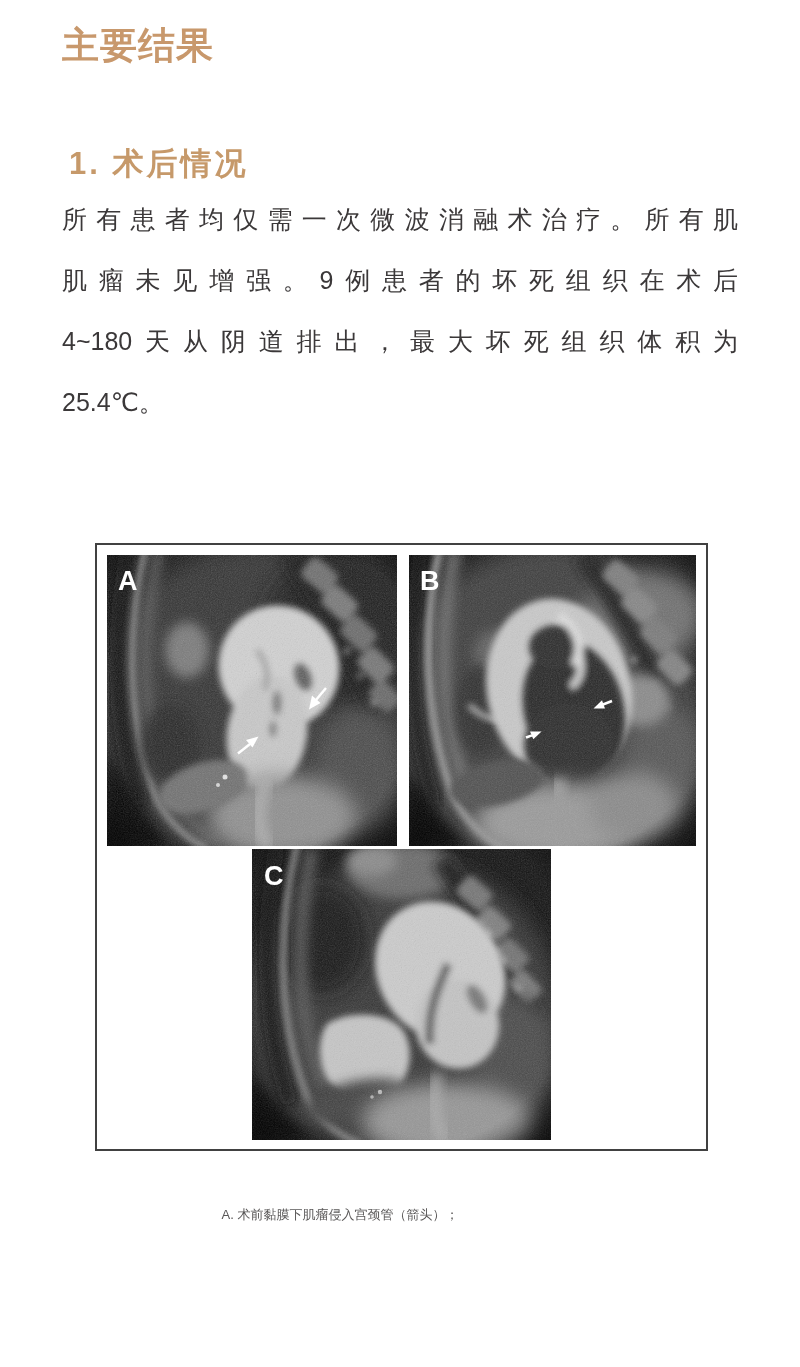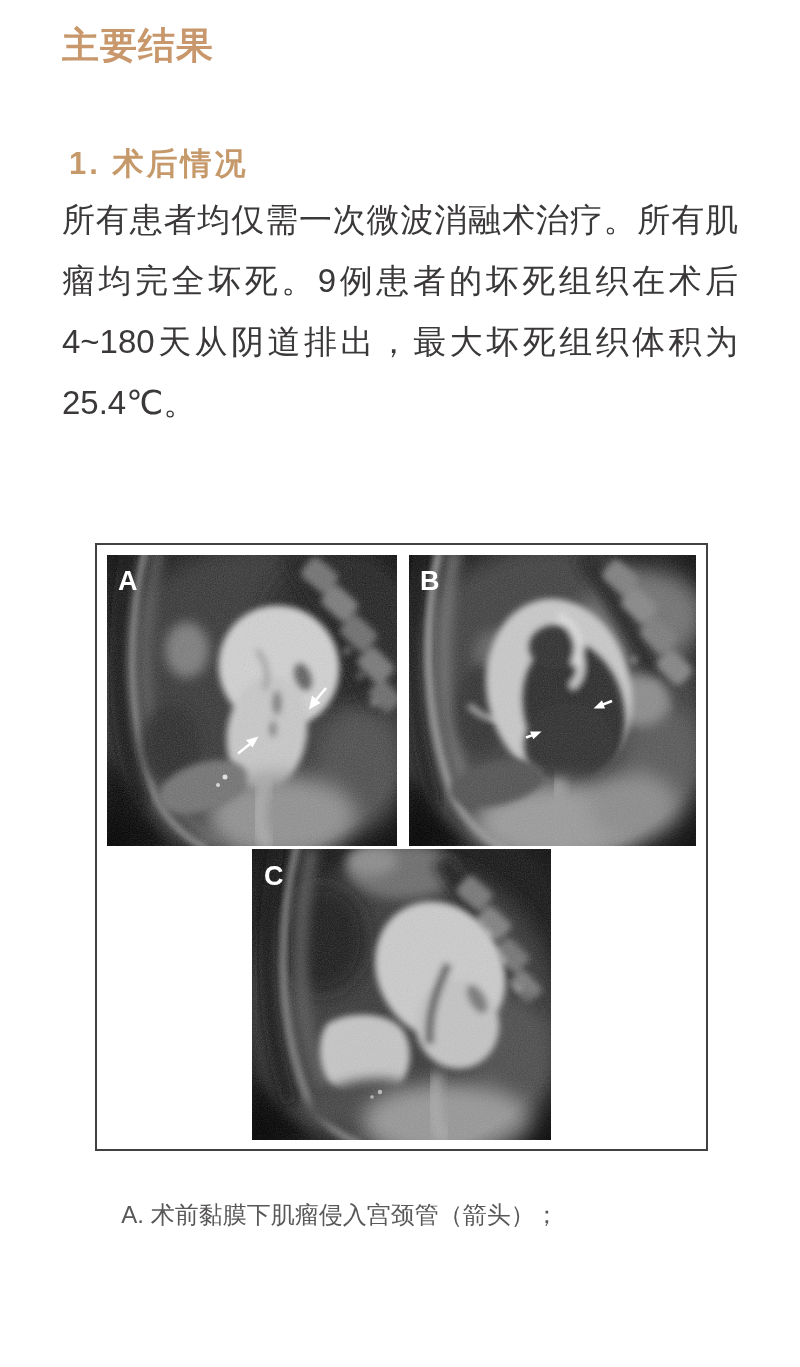--- a/index.html
+++ b/index.html
@@ -13,21 +13,21 @@
     font-size:37px;font-weight:700;letter-spacing:1px;
     color:var(--heading-gold,#C8986C);
   }
   .subsection-title{
     position:absolute;left:62px;top:136px;margin:7px;
     font-size:31px;font-weight:700;letter-spacing:3px;
     color:var(--subheading-gold,#C6996A);
   }
   .paragraph{
     position:absolute;left:62px;top:189px;width:676px;
-    font-size:33px;line-height:61px;font-weight:400;
+    font-size:25px;line-height:61px;font-weight:400;
     color:var(--body-text,#3B3839);
   }
   .pline{white-space:nowrap;}
   .pline.just{
     white-space:normal;
     text-align:justify;text-align-last:justify;
     text-justify:inter-character;
   }
   .figure-panel{
     position:absolute;left:95px;top:543px;margin:0;
@@ -41,36 +41,36 @@
   .mri svg{display:block;}
   .mri-a{width:290px;height:291px;}
   .mri-b{width:287px;height:291px;}
   .mri-c{width:299px;height:291px;}
   .mri-label{
     font-family:"Liberation Sans","DejaVu Sans",sans-serif;
     font-weight:bold;font-size:27px;fill:var(--mri-label,#fff);
   }
   .figure-caption{
     position:absolute;left:0;top:1197px;width:680px;
-    text-align:center;font-size:24px;line-height:35px;
+    text-align:center;font-size:13px;line-height:35px;
     color:var(--caption-gray,#595757);
   }
 </style>
 </head>
 <body>
 
 <div class="page">
 
   <h1 class="section-title">主要结果</h1>
 
   <h2 class="subsection-title">1. 术后情况</h2>
 
   <div class="paragraph">
     <div class="pline just">所有患者均仅需一次微波消融术治疗。所有肌</div>
-    <div class="pline just">瘤均完全坏死。9例患者的坏死组织在术后</div>
+    <div class="pline just">肌瘤未见增强。9例患者的坏死组织在术后</div>
     <div class="pline just">4~180天从阴道排出，最大坏死组织体积为</div>
     <div class="pline">25.4℃。</div>
   </div>
 
   <figure class="figure-panel">
     <div class="mri-row">
 
       <div class="mri mri-a">
         <svg width="290" height="291" viewBox="0 0 290 291">
           <defs>

